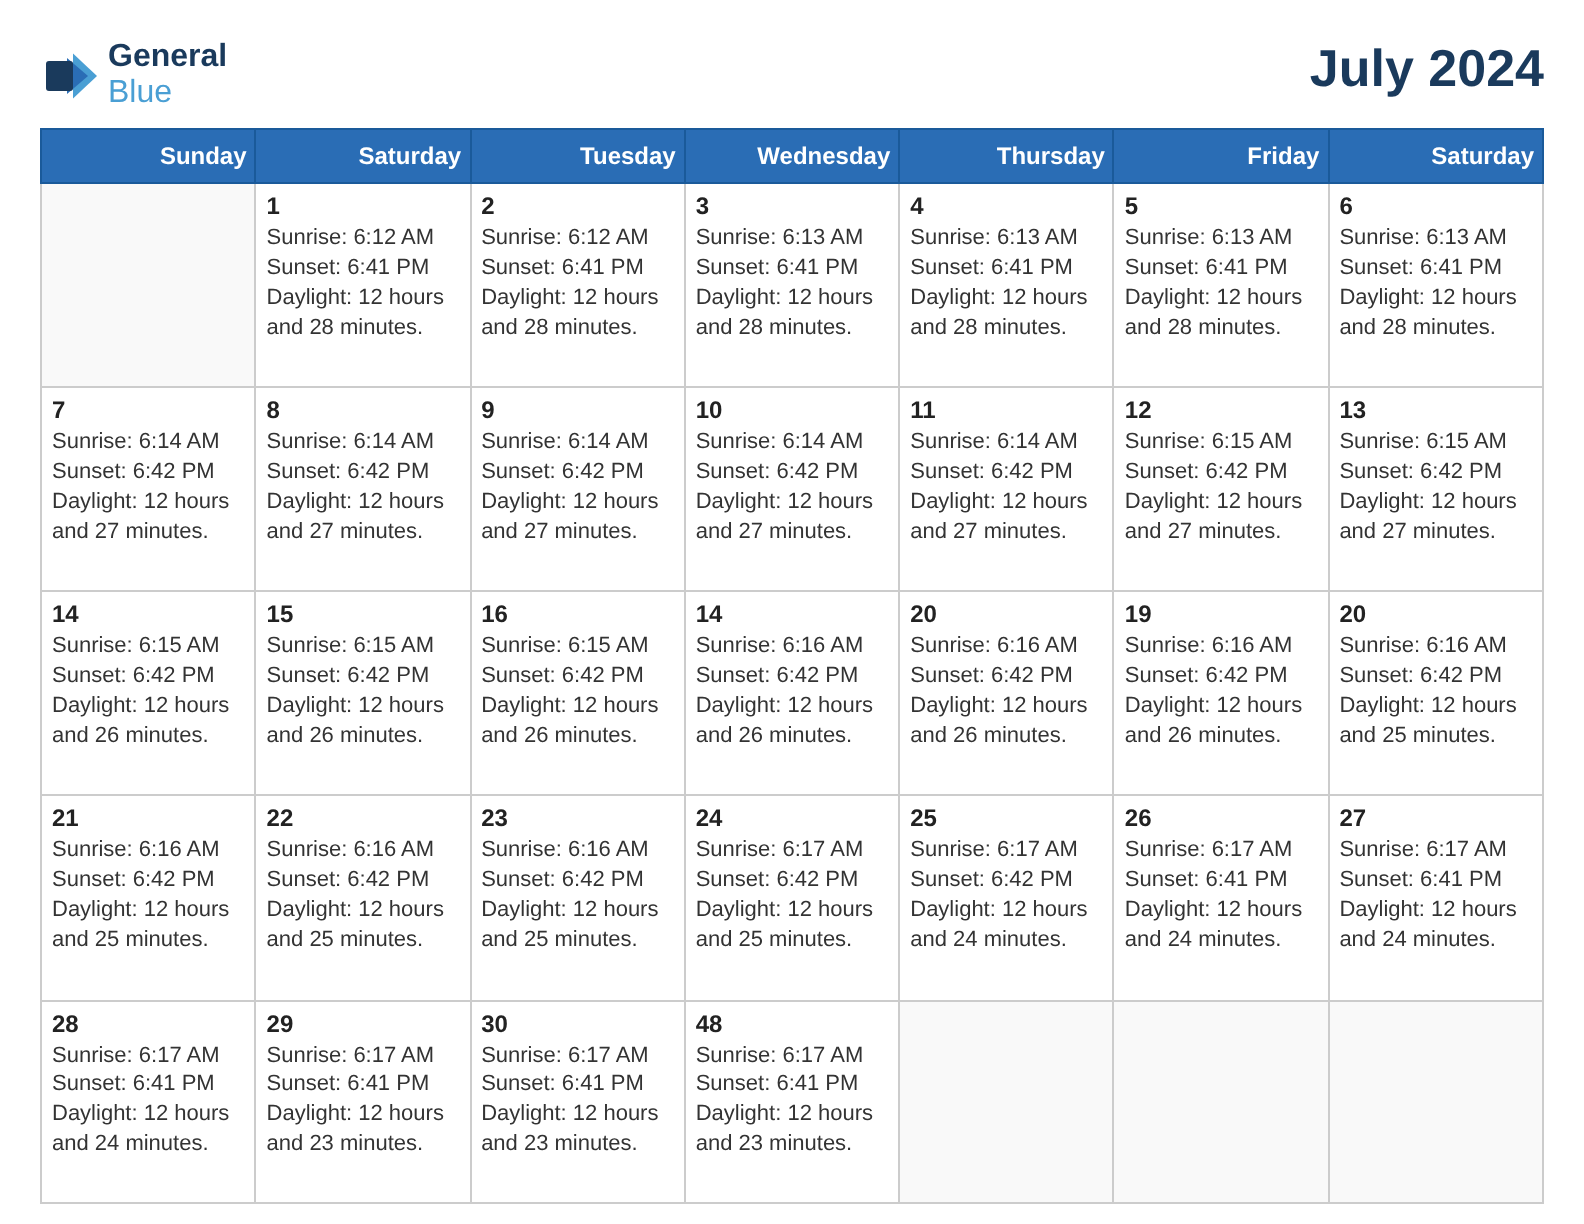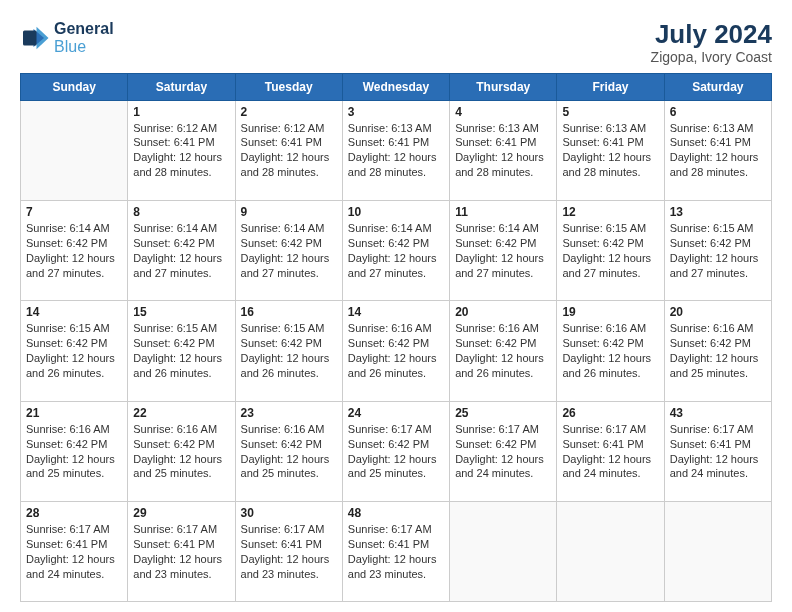--- a/index.html
+++ b/index.html
@@ -51,21 +51,21 @@
       border-collapse: collapse;
       width: 100%;
       table-layout: fixed;
     }
     .calendar th {
       background: #2a6db5;
       color: #fff;
       font-size: 12px;
       font-weight: bold;
       padding: 6px 4px;
-      text-align: center;
+      text-align: right;
       border: 1px solid #1a5a9a;
     }
     .calendar td {
       border: 1px solid #ccc;
       vertical-align: top;
       padding: 4px 5px;
       font-size: 10px;
       color: #333;
       height: 85px;
     }
@@ -99,21 +99,20 @@
         <polygon points="18,8 32,20 18,32" fill="#2a6db5"></polygon>
         <rect x="4" y="10" width="18" height="20" fill="#1a3a5c" rx="2"></rect>
       </svg>
       <div>
         <div style="font-size:16px;font-weight:bold;color:#1a3a5c;">General</div>
         <div style="font-size:16px;font-weight:normal;color:#4a9fd4;">Blue</div>
       </div>
     </div>
     <div class="title-block">
       <div class="month-title">July 2024</div>
-      <div class="location">Zigopa, Ivory Coast</div>
     </div>
   </div>
 
   <table class="calendar">
     <thead>
       <tr>
       <th>Sunday</th>
           <th>Saturday</th>
           <th>Tuesday</th>
           <th>Wednesday</th>
@@ -307,21 +306,21 @@
 and 24 minutes.</div>
           </td>
           <td>
             <span class="day-num">26</span>
             <div class="cell-info" style="white-space: pre-line;">Sunrise: 6:17 AM
 Sunset: 6:41 PM
 Daylight: 12 hours
 and 24 minutes.</div>
           </td>
           <td>
-            <span class="day-num">43</span>
+            <span class="day-num">27</span>
             <div class="cell-info" style="white-space: pre-line;">Sunrise: 6:17 AM
 Sunset: 6:41 PM
 Daylight: 12 hours
 and 24 minutes.</div>
           </td>
         </tr>
         <tr>
           <td>
             <span class="day-num">28</span>
             <div class="cell-info" style="white-space: pre-line;">Sunrise: 6:17 AM

